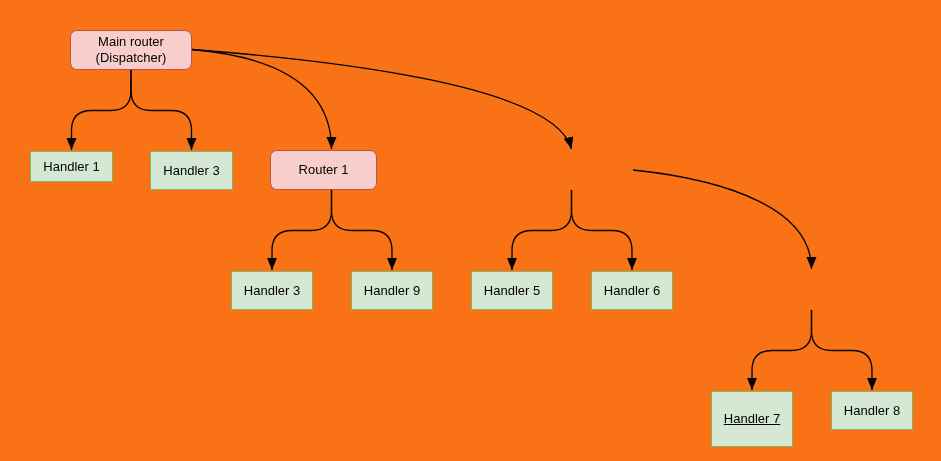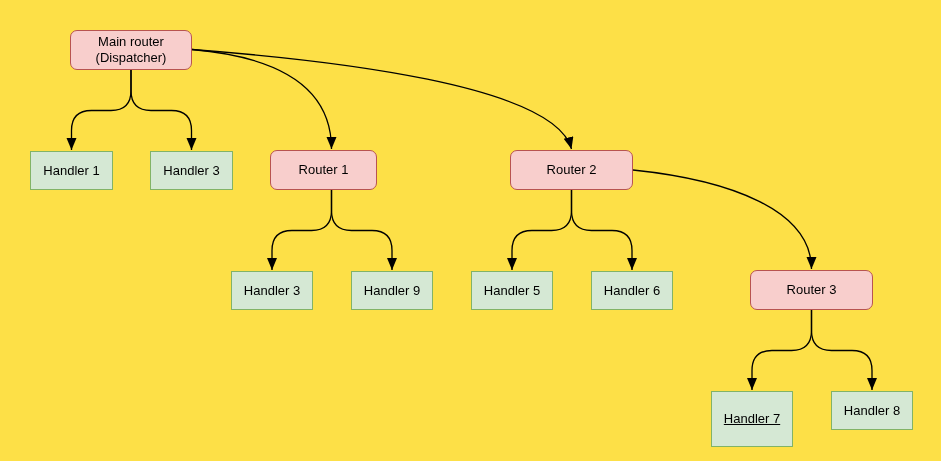--- a/index.html
+++ b/index.html
@@ -4,21 +4,21 @@
 <style>
   html, body {
     margin: 0;
     padding: 0;
     background: #ffffff;
   }
   .canvas {
     position: relative;
     width: 941px;
     height: 461px;
-    background: #fde047;
+    background: #f97316;
     font-family: "Liberation Sans", sans-serif;
     overflow: hidden;
   }
   .edges {
     position: absolute;
     left: 0;
     top: 0;
     pointer-events: none;
   }
   .edge {
@@ -77,46 +77,40 @@
     <path class="edge" marker-end="url(#arrow)" d="M 571.5 190 L 571.5 210.5 Q 571.5 230.5 591.5 230.5 L 612 230.5 Q 632 230.5 632 250.5 L 632 270"></path>
     <path class="edge" marker-end="url(#arrow)" d="M 633 170 C 730 180 811.5 210 811.5 269"></path>
     <path class="edge" marker-end="url(#arrow)" d="M 811.5 310 L 811.5 330.5 Q 811.5 350.5 791.5 350.5 L 772 350.5 Q 752 350.5 752 370.5 L 752 390"></path>
     <path class="edge" marker-end="url(#arrow)" d="M 811.5 310 L 811.5 330.5 Q 811.5 350.5 831.5 350.5 L 852 350.5 Q 872 350.5 872 370.5 L 872 390"></path>
   </svg>
 
   <div class="node router" style="left:70px;  top:30px;  width:122px; height:40px;">
     <span class="lbl">Main router
 (Dispatcher)</span>
   </div>
-  <div class="node handler" style="left:30px;  top:151px; width:83px;  height:39px;">
+  <div class="node handler" style="left:30px;  top:151px; width:83px;  height:31px;">
     <span class="lbl">Handler 1</span>
   </div>
   <div class="node handler" style="left:150px; top:151px; width:83px;  height:39px;">
     <span class="lbl">Handler 3</span>
   </div>
   <div class="node router" style="left:270px; top:150px; width:107px; height:40px;">
     <span class="lbl">Router 1</span>
   </div>
   <div class="node handler" style="left:231px; top:271px; width:82px;  height:39px;">
     <span class="lbl">Handler 3</span>
   </div>
   <div class="node handler" style="left:351px; top:271px; width:82px;  height:39px;">
     <span class="lbl">Handler 9</span>
   </div>
-  <div class="node router" style="left:510px; top:150px; width:123px; height:40px;">
-    <span class="lbl">Router 2</span>
-  </div>
   <div class="node handler" style="left:471px; top:271px; width:82px;  height:39px;align-items:center;">
     <span class="lbl">Handler 5</span>
   </div>
   <div class="node handler" style="left:591px; top:271px; width:82px;  height:39px;">
     <span class="lbl">Handler 6</span>
-  </div>
-  <div class="node router" style="left:750px; top:270px; width:123px; height:40px;">
-    <span class="lbl">Router 3</span>
   </div>
   <div class="node handler" style="left:711px; top:391px; width:82px;  height:56px;text-decoration:underline;">
     <span class="lbl">Handler 7</span>
   </div>
   <div class="node handler" style="left:831px; top:391px; width:82px;  height:39px;">
     <span class="lbl">Handler 8</span>
   </div>
 
 </div>
 

